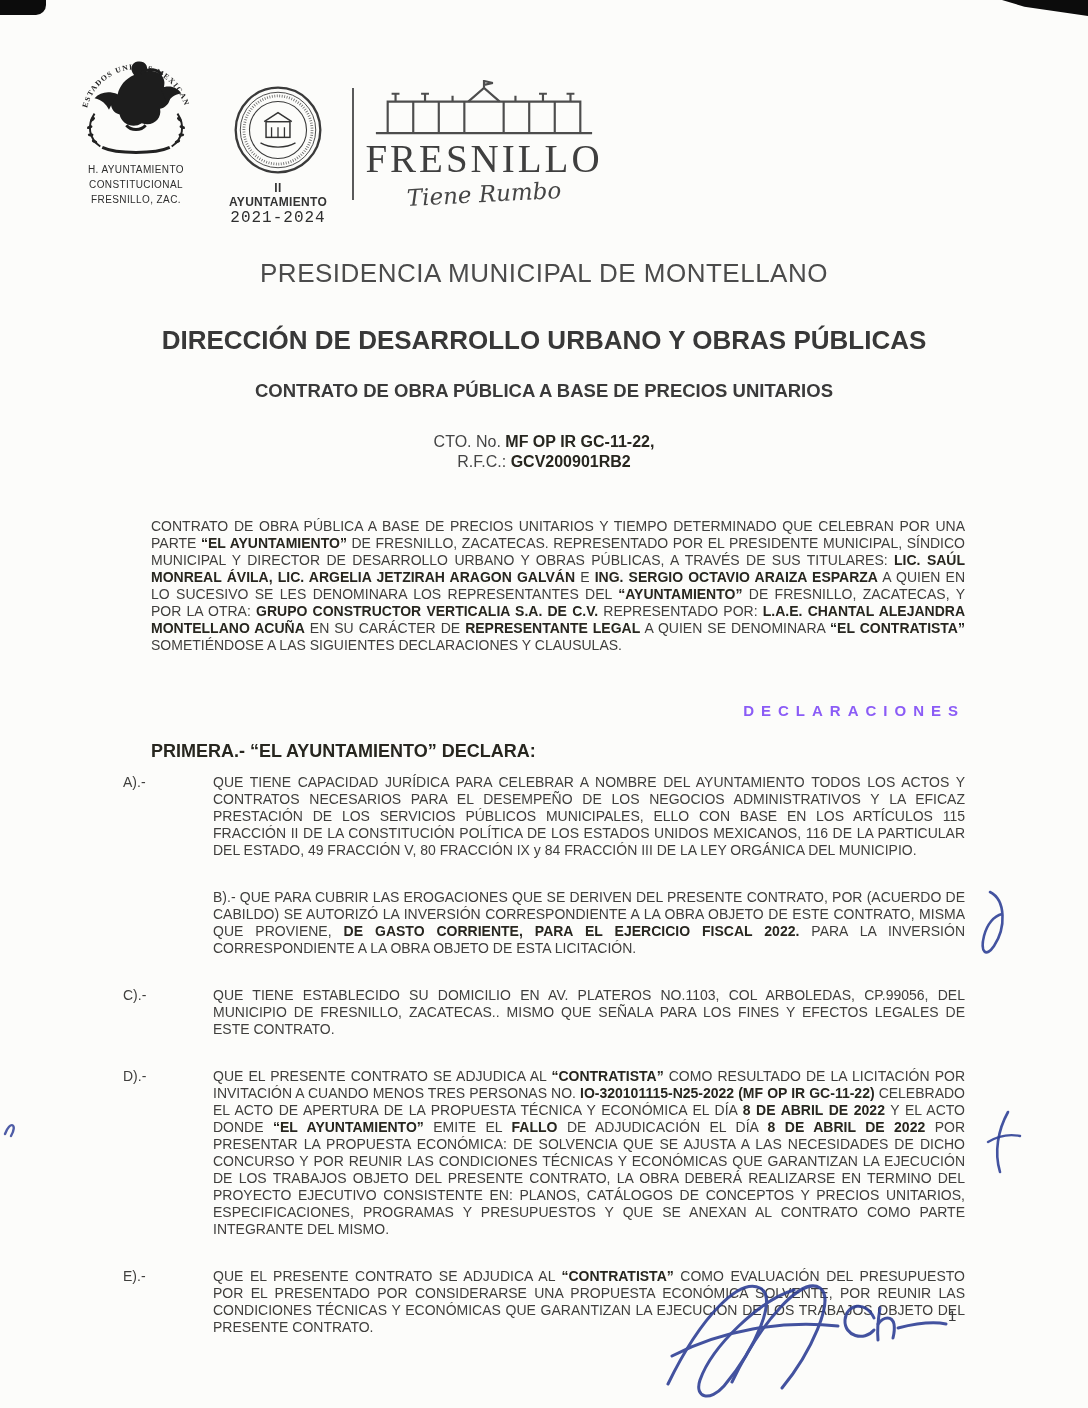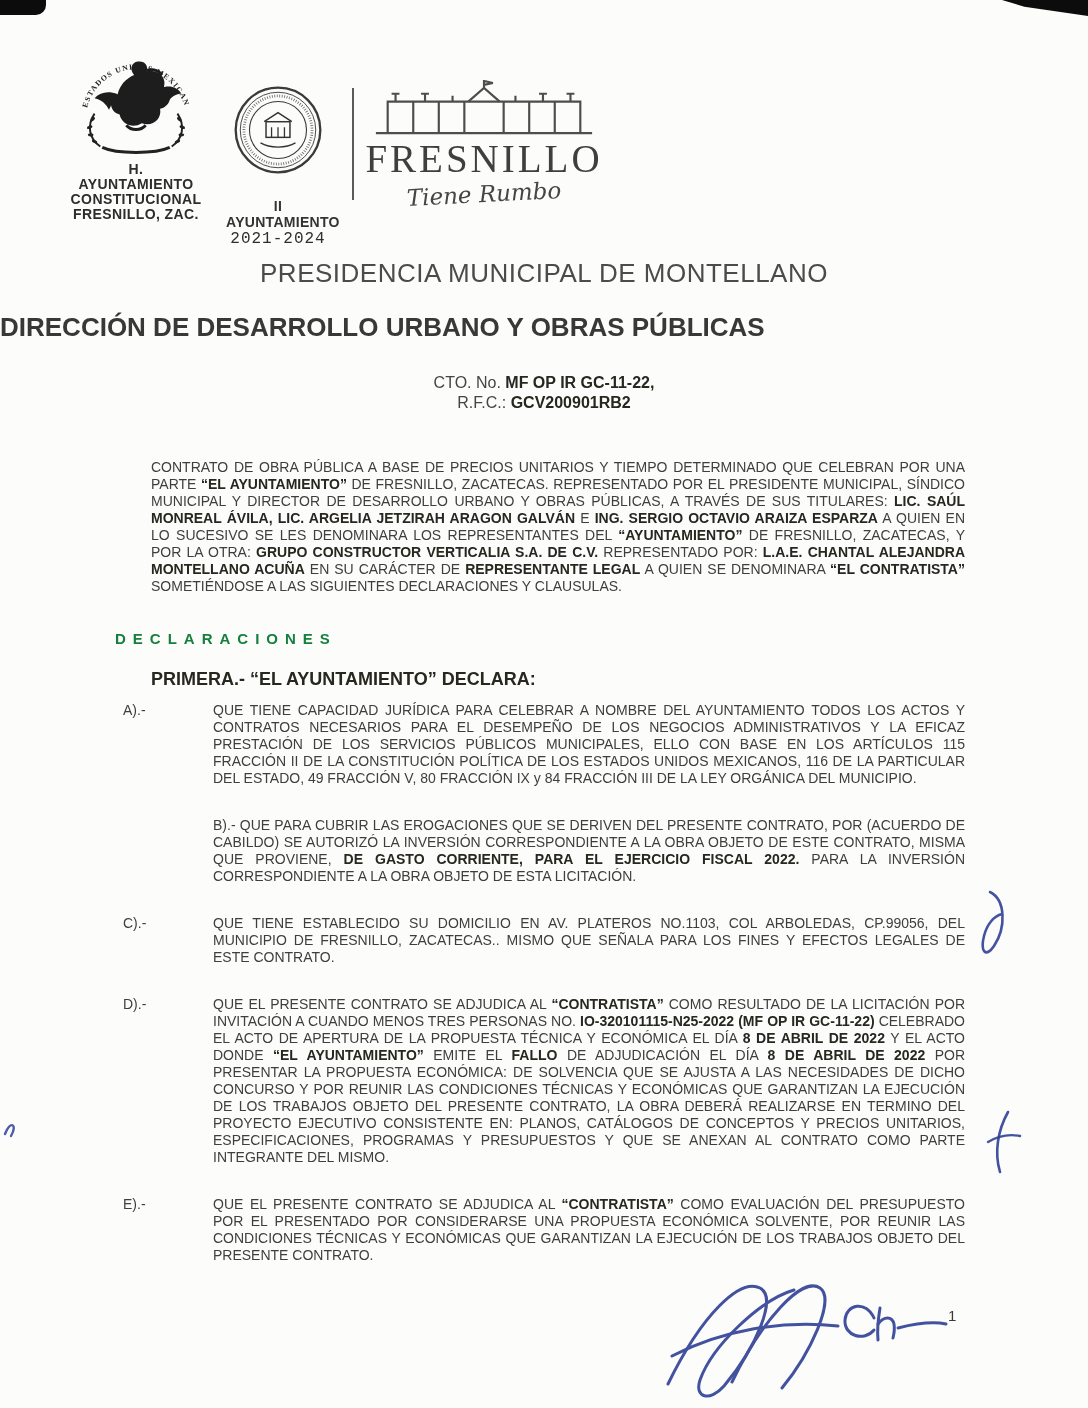--- a/index.html
+++ b/index.html
@@ -19,47 +19,47 @@
     background:#0c0c0c; border-bottom-right-radius:10px;
   }
   .scan-corner-tr {
     position:absolute; right:0; top:0; width:86px; height:16px;
     background:#0c0c0c;
     clip-path:polygon(0 0, 100% 0, 100% 100%, 26% 42%);
   }
   
   .letterhead { position:relative; height:228px; }
   .emblem-block { position:absolute; left:70px; top:50px; width:132px; text-align:center; }
-  .emblem-caption { font-size:14px; font-weight:700; color:#2d2d2d; line-height:15px; letter-spacing:.4px; }
+  .emblem-caption { font-size:10px; font-weight:400; color:#2d2d2d; line-height:15px; letter-spacing:.4px; }
   .seal-block { position:absolute; left:226px; top:84px; width:104px; text-align:center; }
-  .seal-caption-1 { font-size:14px; font-weight:700; color:#333; margin-top:18px; letter-spacing:.3px; }
+  .seal-caption-1 { font-size:12px; font-weight:700; color:#333; margin-top:1px; letter-spacing:.3px; }
   .seal-caption-2 { font-size:16px; font-family:Liberation Mono, monospace; color:#2e2e2e; letter-spacing:1px; }
   .head-vline { position:absolute; left:352px; top:88px; width:2px; height:112px; background:#5a5a5a; }
   .brand-block { position:absolute; left:360px; top:80px; width:248px; text-align:center; }
   .brand-name {
     font-family:"Liberation Serif", serif;
     font-size:39px; letter-spacing:3px; color:#3f3f3f; line-height:40px; margin-top:-2px;
   }
   .brand-tagline {
     font-family:"DejaVu Serif", serif; font-style:italic;
     font-size:23px; color:#454545; transform:rotate(-3deg); margin-top:2px;
   }
   
   .title-1 { text-align:center; font-size:26px; font-weight:400; color:#4b4b4b; letter-spacing:.5px; margin-top:30px; }
-  .title-2 { font-size:26px; font-weight:700; color:#383838; margin-top:23px; }
+  .title-2 { text-align:center; font-size:26px; font-weight:700; color:#383838; margin-top:36px; }
   .title-3 { text-align:center; font-size:18.5px; font-weight:700; color:#3a3a3a; margin-top:24px; }
   .ref-block { text-align:center; margin-top:30px; font-size:16px; line-height:20px; color:#454545; }
   
   .body-col { padding:0 123px 0 115px; }
   .doc-par { font-size:14px; line-height:17px; text-align:justify; color:#3f3e3c;margin-left:36px; }
   .b { font-weight:700; color:#27261f;text-align:right; }
   .intro { margin-top:46px; }
   .decl-heading {
-    text-align:left; font-size:15px; font-weight:700; color:#15803d;
-    letter-spacing:7px; margin-top:35px;
+    text-align:right; font-size:15px; font-weight:700; color:#8b5cf6;
+    letter-spacing:7px; margin-top:48px;
   }
   .primera { margin-top:24px; font-size:18px; }
   .decl-list { margin-top:14px; }
   .decl-item { display:flex; margin-bottom:30px; }
   .decl-label { width:62px; flex-shrink:0; padding-left:8px; font-size:14px; line-height:17.5px; color:#3f3e3c; }
   .decl-text { flex:1; }
   
   .ink { position:absolute; }
   .page-number { position:absolute; left:948px; top:1307px; font-size:15px; color:#3a3a3a; }
 </style>
@@ -136,20 +136,21 @@
           <path d="M26 14 L34 14 M56 14 L64 14 M176 14 L184 14 M204 14 L212 14"></path>
         </g>
       </svg>
       <div class="brand-name">FRESNILLO</div>
       <div class="brand-tagline">Tiene Rumbo</div>
     </div>
   </div>
 
   <div class="title-1">PRESIDENCIA MUNICIPAL DE MONTELLANO</div>
   <div class="title-2">DIRECCIÓN DE DESARROLLO URBANO Y OBRAS PÚBLICAS</div>
+  <div class="title-3">CONTRATO DE OBRA PÚBLICA A BASE DE PRECIOS UNITARIOS</div>
 
   <div class="ref-block">
     <div><span>CTO. No. </span><span class="b">MF OP IR GC-11-22,</span></div>
     <div><span>R.F.C.: </span><span class="b">GCV200901RB2</span></div>
   </div>
 
   <div class="body-col">
 
     <p class="doc-par intro"><span>CONTRATO DE OBRA PÚBLICA A BASE DE PRECIOS UNITARIOS Y TIEMPO DETERMINADO QUE CELEBRAN POR UNA PARTE </span><span class="b">“EL AYUNTAMIENTO”</span><span> DE FRESNILLO, ZACATECAS. REPRESENTADO POR EL PRESIDENTE MUNICIPAL, SÍNDICO MUNICIPAL Y DIRECTOR DE DESARROLLO URBANO Y OBRAS PÚBLICAS, A TRAVÉS DE SUS TITULARES: </span><span class="b">LIC. SAÚL MONREAL ÁVILA,</span><span>  </span><span class="b">LIC. ARGELIA JETZIRAH ARAGON GALVÁN</span><span> E  </span><span class="b">ING. SERGIO OCTAVIO ARAIZA ESPARZA</span><span> A QUIEN EN LO SUCESIVO SE LES DENOMINARA LOS REPRESENTANTES DEL </span><span class="b">“AYUNTAMIENTO”</span><span> DE FRESNILLO, ZACATECAS, Y POR LA OTRA: </span><span class="b">GRUPO CONSTRUCTOR VERTICALIA S.A. DE C.V.</span><span>   REPRESENTADO POR:   </span><span class="b">L.A.E. CHANTAL ALEJANDRA MONTELLANO ACUÑA</span><span> EN SU CARÁCTER DE </span><span class="b">REPRESENTANTE LEGAL</span><span> A QUIEN SE DENOMINARA </span><span class="b">“EL CONTRATISTA”</span><span> SOMETIÉNDOSE A LAS  SIGUIENTES DECLARACIONES Y CLAUSULAS.</span></p>
 

